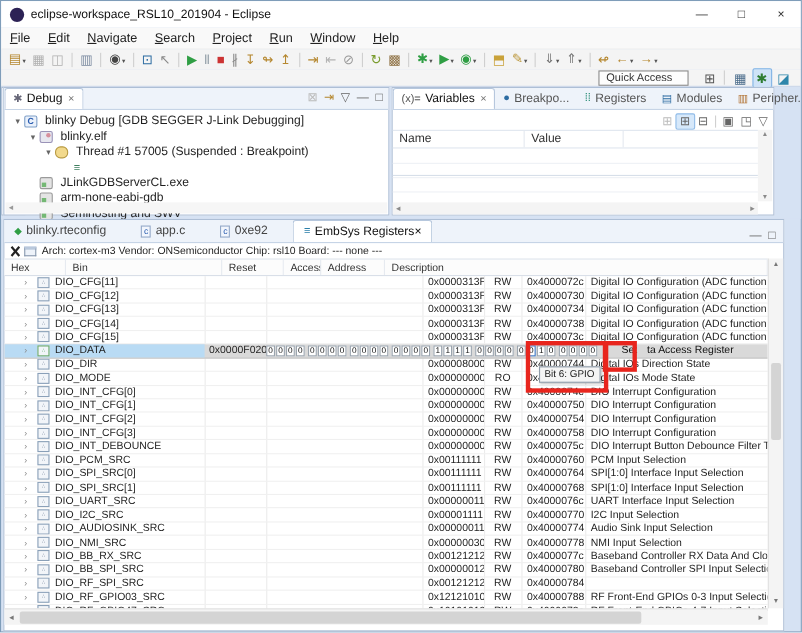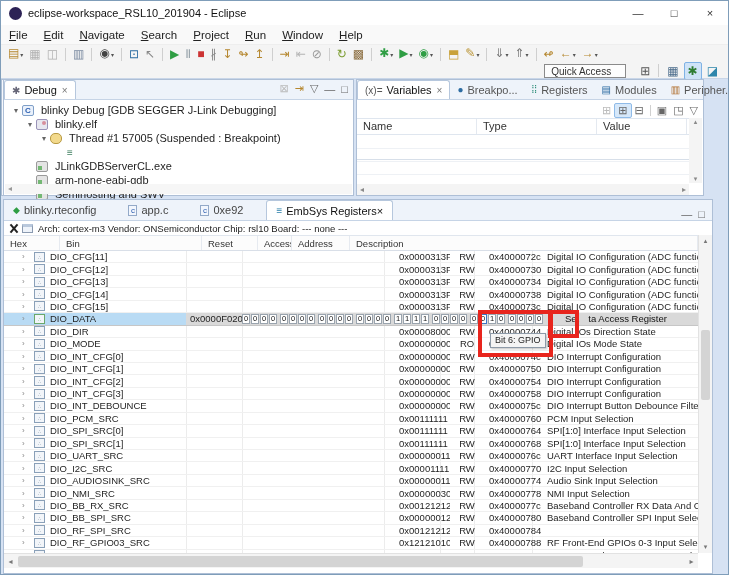--- a/index.html
+++ b/index.html
@@ -92,21 +92,21 @@
   .reg-body { position:absolute; top:51px; left:0; width:694px; height:304px; overflow:hidden; }
   .vline { position:absolute; top:0; bottom:0; width:1px; background:#ececec; }
   .reg-row { position:relative; height:12.45px; display:flex; align-items:center; font-size:9.5px; border-bottom:1px solid #f0f0f0; white-space:nowrap; }
   .rc { overflow:hidden; flex:none; height:100%; display:flex; align-items:center; }
   .rc-name { width:182px; padding-left:18px; }
   .exp { color:#888; font-size:8px; width:12px; flex:none; }
   .reg-ic { width:11px; height:10px; border:1px solid #8aa0b8; background:#f2f5f9; color:#5a6f86; font-size:5px; line-height:9px; text-align:center; margin-right:5px; flex:none; }
   .reg-ic.green { color:#2f9e44; border-color:#6aa86a; }
   .rc-hex { width:56px; padding-left:4px; }
   .rc-bin { width:142px; }
-  .rc-reset { width:56px; padding-left:5px;margin-left:10px; }
+  .rc-reset { width:56px; padding-left:5px; }
   .rc-acc { width:34px; justify-content:center; }
   .rc-addr { width:58px; padding-left:5px; }
   .rc-desc { flex:1 1 auto; padding-left:5px; overflow:hidden; }
   .reg-row.selrow { background:#d9d9d9; border-bottom:1px solid #c6c6c6; }
   .selrow .rc-name { background:#b9dbf4; }
   .bitcell { width:8px; height:10px; border:1px solid #9aa4ae; background:#fff; font-size:7.5px; line-height:8px; text-align:center; margin-right:1px; flex:none; color:#111; }
   .bitcell.nib { margin-left:2px; }
   .bitcell.foc { border:1px solid #3b76c4; }
   .set-lbl { margin-left:21px; color:#111; }
   .desc-vis { margin-left:9px; color:#111; }
@@ -289,21 +289,20 @@
           <span class="pt-ic grayed">⊞</span>
           <span class="pt-ic hl">⊞</span>
           <span class="pt-ic">⊟</span>
           <span class="pt-sep"></span>
           <span class="pt-ic">▣</span>
           <span class="pt-ic">◳</span>
           <span class="pt-ic">▽</span>
         </div>
       <div class="vars-head" id="vars-cols">
           <span class="vh-cell" style="width: 120px;">Name</span>
-          <span class="vh-cell" style="width: 120px;">Type</span>
           <span class="vh-cell" style="width: 90px;">Value</span>
         </div>
       <div class="vars-grid-line" style="top:68px"></div>
       <div class="vars-grid-line" style="top:81px"></div>
       <div class="vars-grid-line" style="top:94px"></div>
       <div class="vars-detail"></div>
       <div class="mini-scroll">
         <div>▴</div>
         <div style="position:absolute;bottom:0;left:0;right:0;">▾</div>
       </div>

